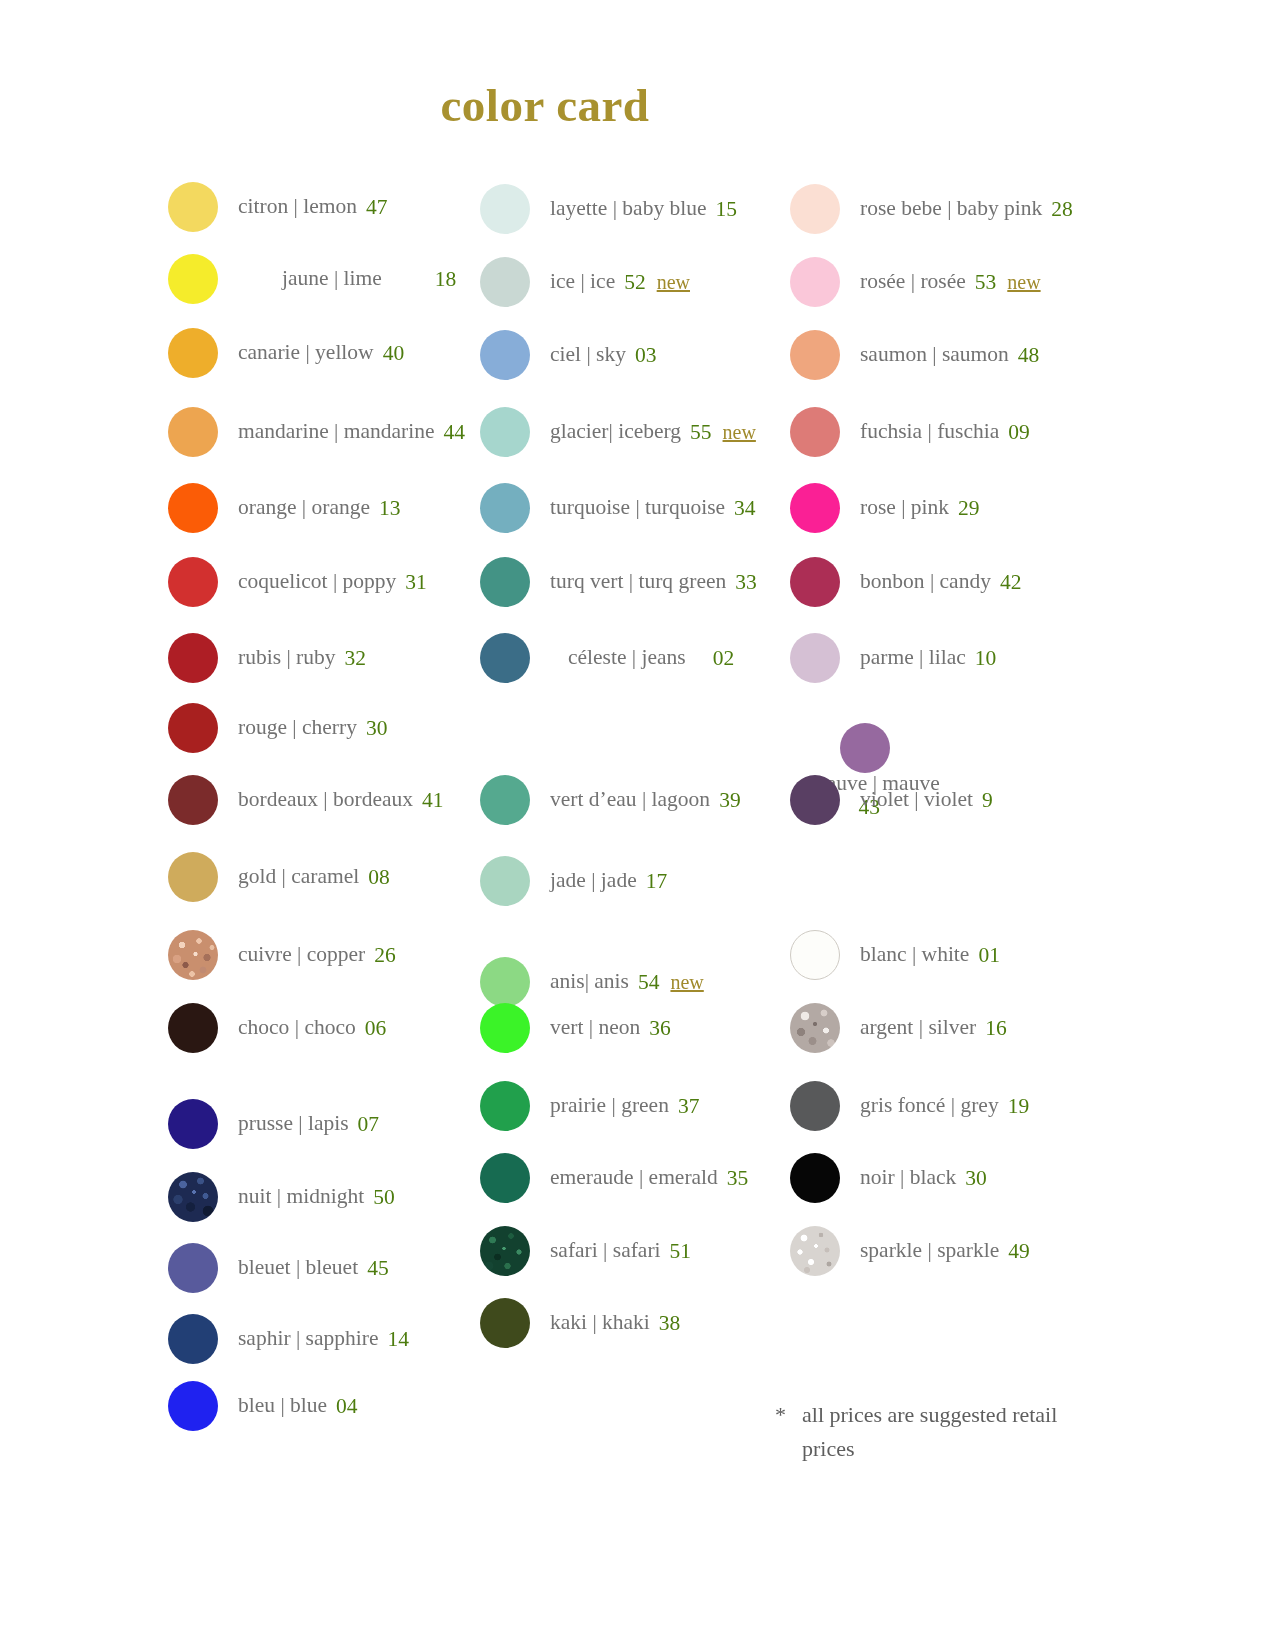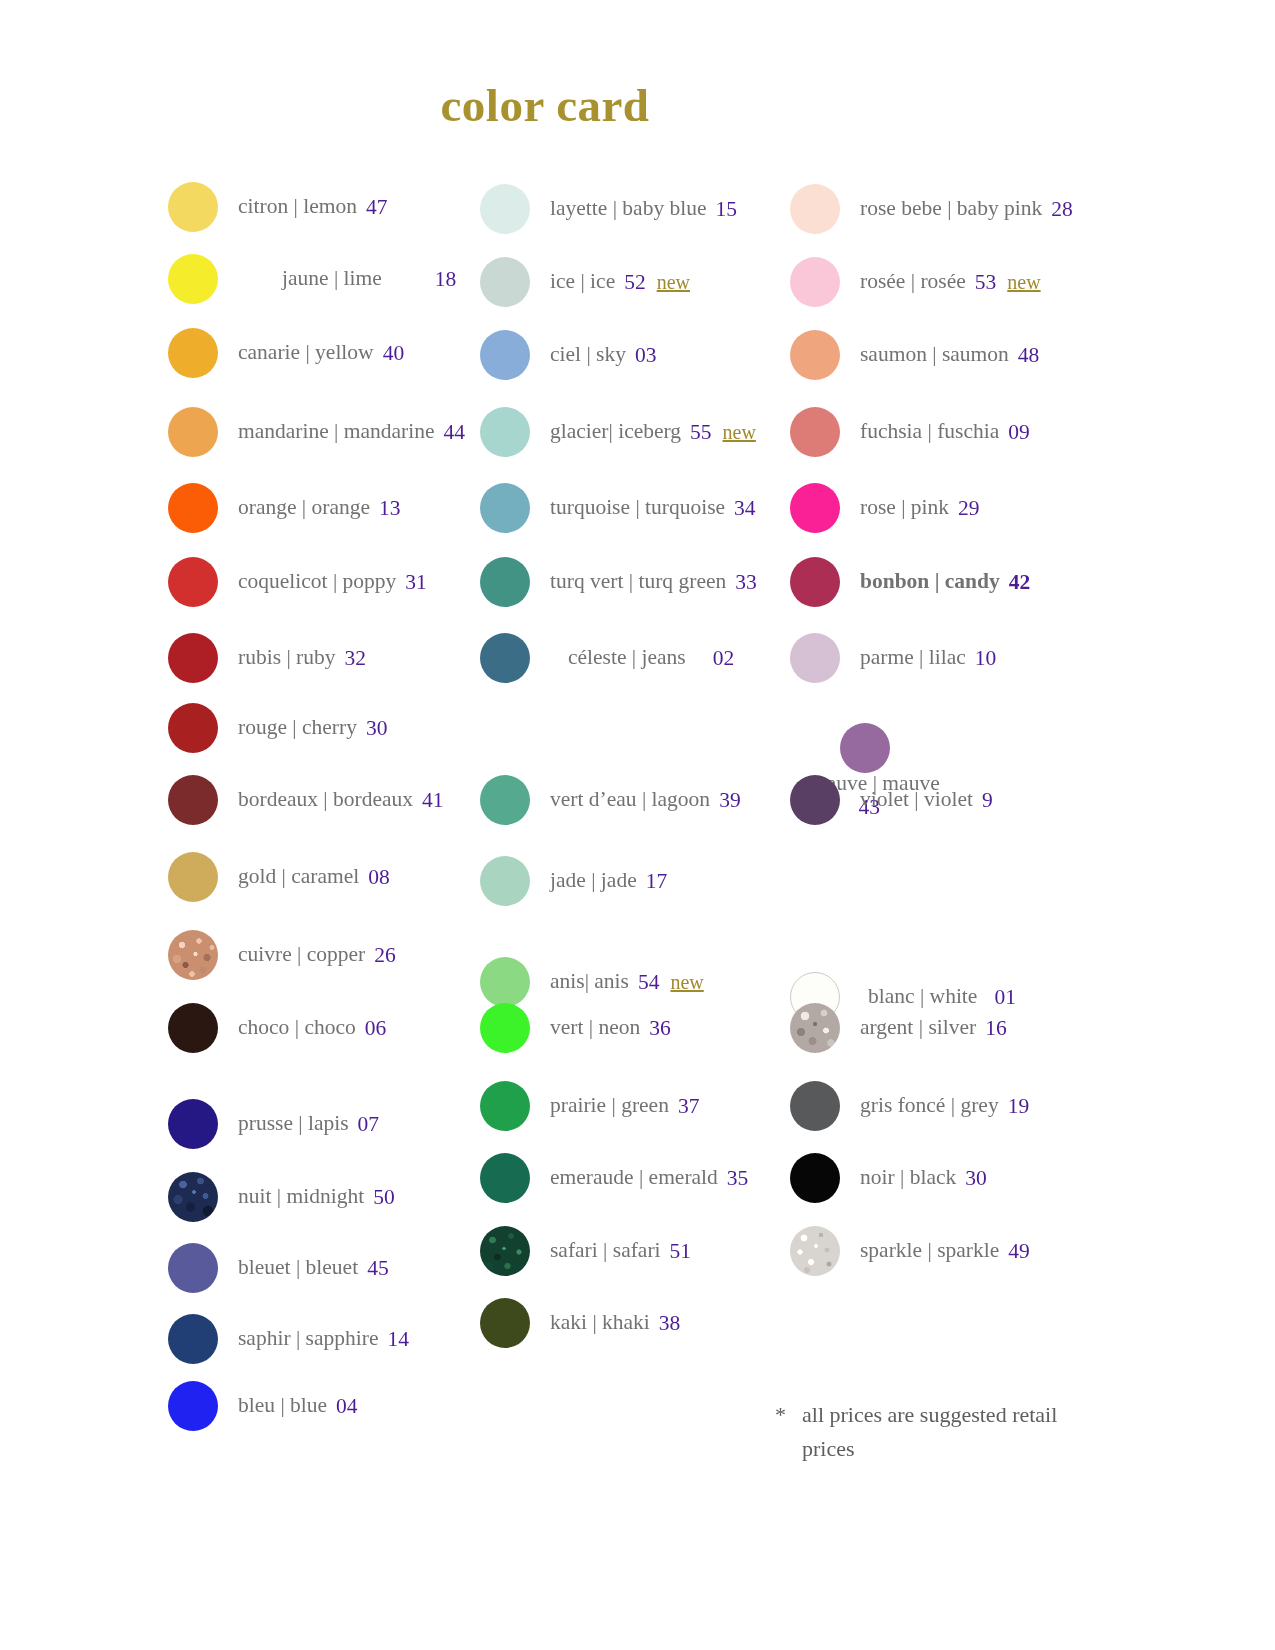--- a/index.html
+++ b/index.html
@@ -132,21 +132,21 @@
     margin-left: 20px;
     font-family: "Liberation Serif", serif;
     font-size: 21.5px;
     color: #727272;
     line-height: 1;
   }
   .swatch-code {
     margin-left: 9px;
     font-family: "Liberation Serif", serif;
     font-size: 21.5px;
-    color: #4c1d95;
+    color: #4d7c0f;
   }
   .badge-new {
     margin-left: 11px;
     font-family: "Liberation Serif", serif;
     font-size: 20px;
     color: #a08a2c;
     text-decoration: underline;
   }
   .badge-new:empty { display: none; }
 
@@ -362,41 +362,41 @@
         <div class="swatch-row" style="top: 232px;">
           <div class="swatch-dot" style="background-color: rgb(221, 123, 119);"></div>
           <span class="swatch-label">fuchsia | fuschia</span>
           <span class="swatch-code">09</span>
         </div>
         <div class="swatch-row" style="top: 308px;">
           <div class="swatch-dot" style="background-color: rgb(250, 32, 149);"></div>
           <span class="swatch-label">rose | pink</span>
           <span class="swatch-code">29</span>
         </div>
-        <div class="swatch-row" style="top: 382px; font-weight: bold;">
+        <div class="swatch-row" style="top: 382px;">
           <div class="swatch-dot" style="background-color: rgb(172, 46, 85);"></div>
           <span class="swatch-label">bonbon | candy</span>
           <span class="swatch-code">42</span>
         </div>
         <div class="swatch-row" style="top: 458px;">
           <div class="swatch-dot" style="background-color: rgb(213, 192, 212);"></div>
           <span class="swatch-label">parme | lilac</span>
           <span class="swatch-code">10</span>
         </div>
         <div class="swatch-row" style="top: 548px; flex-direction: column;">
           <div class="swatch-dot" style="background-color: rgb(150, 105, 159);"></div>
           <span class="swatch-label">mauve | mauve</span>
           <span class="swatch-code">43</span>
         </div>
         <div class="swatch-row" style="top: 600px;">
           <div class="swatch-dot" style="background-color: rgb(89, 63, 99);"></div>
           <span class="swatch-label">violet | violet</span>
           <span class="swatch-code">9</span>
         </div>
-        <div class="swatch-row" style="top: 797px; gap: 8px;">
+        <div class="swatch-row" style="top: 755px;">
           <div class="swatch-dot bordered" style="background-color: rgb(253, 253, 250);"></div>
           <span class="swatch-label">blanc | white</span>
           <span class="swatch-code">01</span>
         </div>
         <div class="swatch-row" style="top: 828px;">
           <div class="swatch-dot tex-silver"></div>
           <span class="swatch-label">argent | silver</span>
           <span class="swatch-code">16</span>
         </div>
         <div class="swatch-row" style="top: 906px;">

